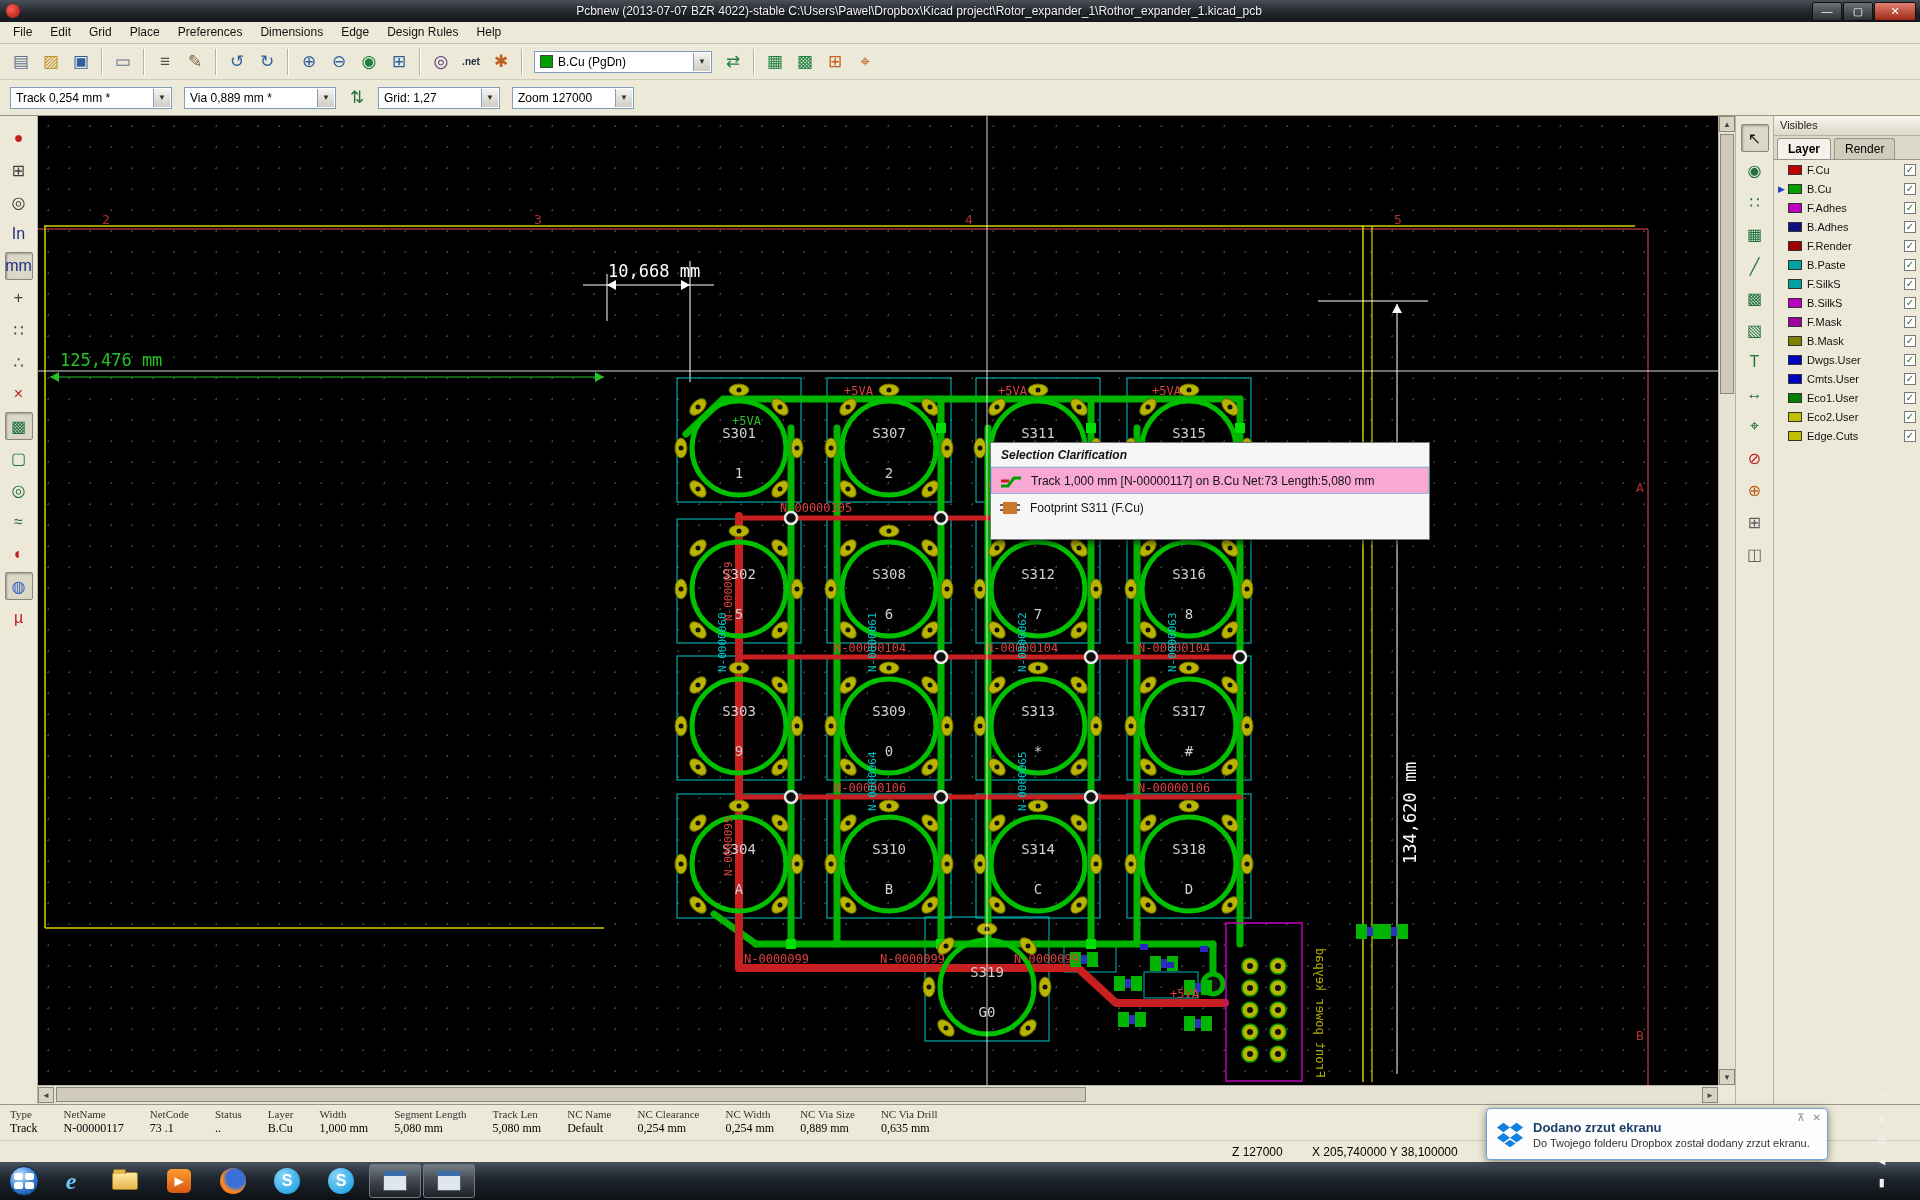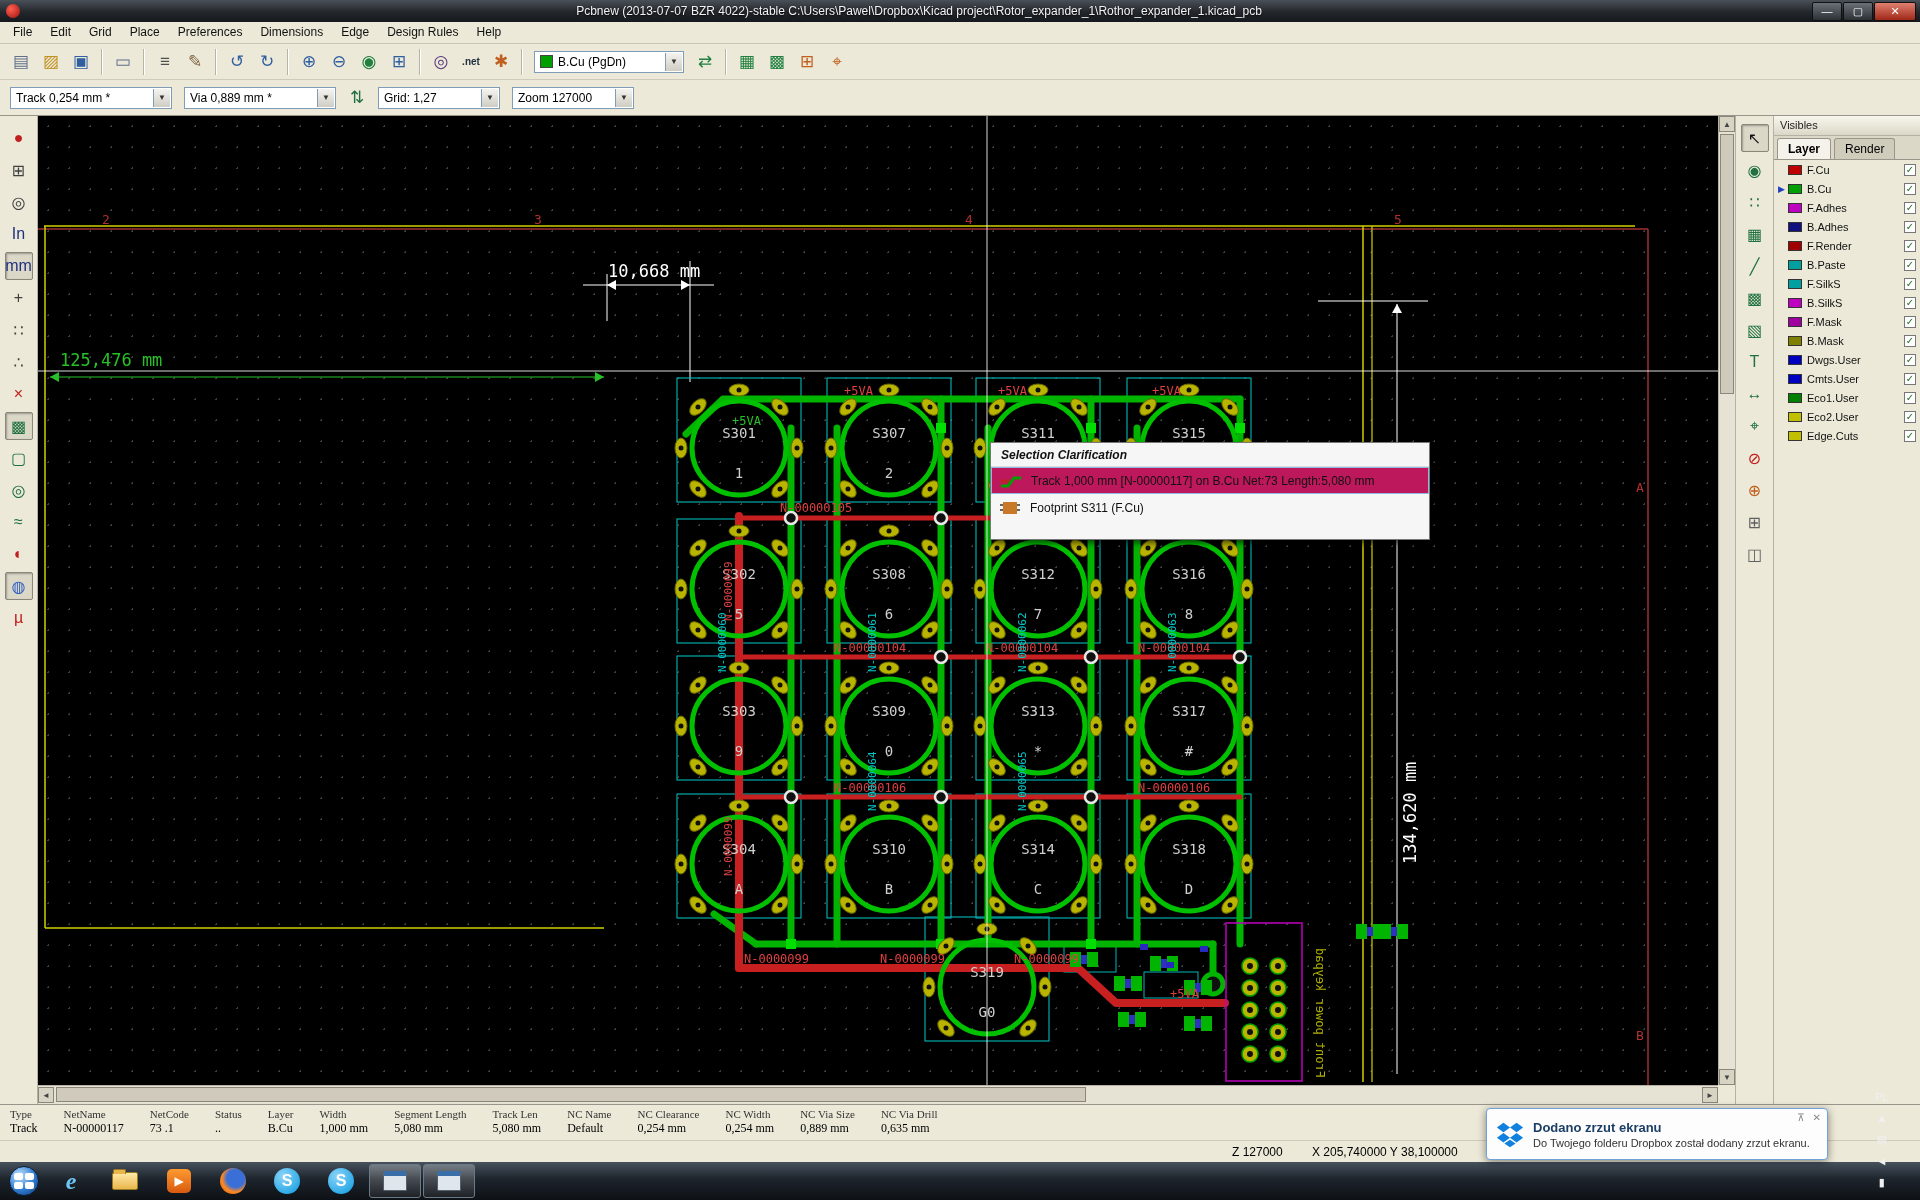--- a/index.html
+++ b/index.html
@@ -73,21 +73,21 @@
   .layerrow .sw { width:14px; height:10px; border:1px solid #333; margin-right:5px; }
   .layerrow .lname { flex:1; font-size:11px; color:#111; }
   .layerrow .chk { width:12px; height:12px; background:#fff; border:1px solid #777; font-size:10px; line-height:10px;
     color:#207020; text-align:center; }
 
   
   #selpopup { position:absolute; left:952px; top:326px; width:440px; height:98px; background:#f6f6f6;
     border:1px solid #777; box-shadow:3px 3px 6px rgba(0,0,0,.6); z-index:30; }
   #selpopup .hdr { font-weight:bold; font-style:italic; padding:5px 10px 4px; color:#111; border-bottom:1px solid #ddd; }
   #selpopup .item { display:flex; align-items:center; height:27px; padding:0 8px; color:#111; }
-  #selpopup .item.sel { background:#be185d; border:1px solid #90b8e0; }
+  #selpopup .item.sel { background:#f9a8d4; border:1px solid #90b8e0; }
   #selpopup .iicon { width:22px; height:16px; margin-right:9px; flex:none; position:relative; }
 
   
   #statusbar { position:absolute; left:0; top:1104px; width:1920px; height:36px; background:#ece9d8; border-top:1px solid #9a958a; display:flex; padding-left:10px; }
   .sfield { margin-right:26px; padding-top:3px;font-family:Liberation Serif, serif; }
   .sfield .lab { font-size:11px; color:#333; }
   .sfield .val { font-size:12px; color:#000; margin-top:1px; }
   #statusline2 { position:absolute; left:0; top:1140px; width:1920px; height:22px; background:#ece9d8; border-top:1px solid #cfcabb; color:#000; }
   #statusline2 .z { position:absolute; left:1232px; top:4px; }
   #statusline2 .xy { position:absolute; left:1312px; top:4px; }
@@ -195,21 +195,21 @@
       <div class="tbi">
         <span style="color: rgb(96, 64, 128);">◎</span>
       </div>
       <div class="tbi">
         <span class="txt" style="color: rgb(32, 48, 64);">.net</span>
       </div>
       <div class="tbi">
         <span style="color: rgb(192, 96, 32);">✱</span>
       </div>
       <div class="tbsep"></div>
-      <div class="combo" style="width: 150px;">
+      <div class="combo" style="width: 178px;">
         <span class="sw" style="background: rgb(0, 160, 0);"></span>
         <span>B.Cu (PgDn)</span>
         <span class="arrow">▼</span>
       </div>
       <div class="tbi">
         <span style="color: rgb(32, 128, 64);">⇄</span>
       </div>
       <div class="tbsep"></div>
       <div class="tbi">
         <span style="color: rgb(32, 128, 64);">▦</span>

